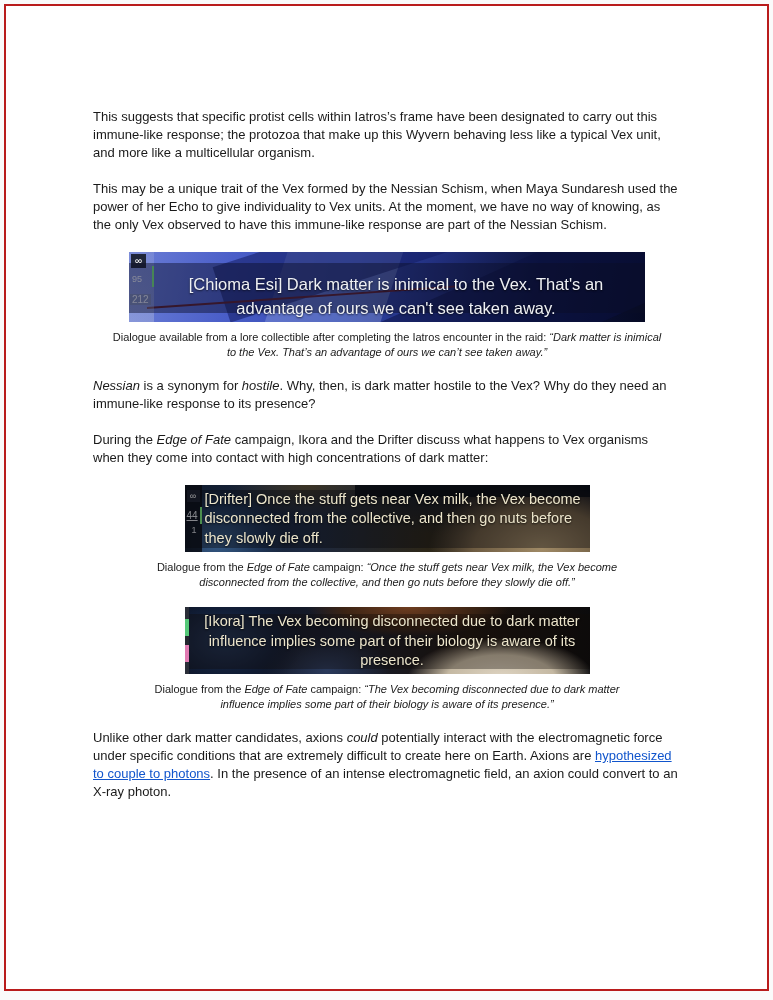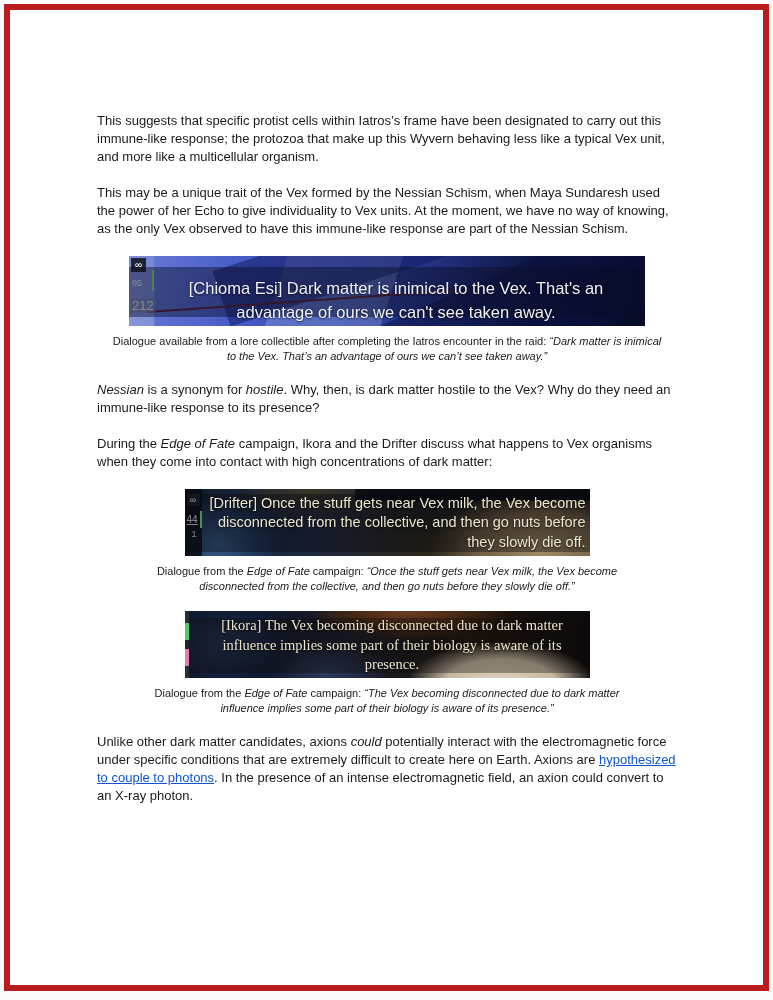--- a/index.html
+++ b/index.html
@@ -8,21 +8,21 @@
     background: #fafafa;
     font-family: "Liberation Sans", sans-serif;
     color: #1a1a1a;
     position: relative;
   }
   .page {
     position: absolute;
     left: 4px; top: 4px;
     width: 765px; height: 987px;
     background: #ffffff;
-    border: 6px solid #b91c1c;
+    border: 2px solid #b91c1c;
     overflow: hidden;
   }
   .content {
     padding: 102px 86px 0 87px;
     width: 100%;
   }
   p.body-text {
     font-size: 13px;
     line-height: 18px;
     margin: 0 0 18px 0;
@@ -73,42 +73,42 @@
     font-size: 16.5px; line-height: 24px; text-align:center;
     color:#eef0f4; text-shadow: 0 1px 2px rgba(0,0,0,0.65);
   }
   .hud1 { position:absolute; left:0; top:0; width:25px; height:100%;
     background: linear-gradient(rgba(205,212,226,0.18), rgba(205,212,226,0.32)); }
   .hud-inf1 { position:absolute; left:2px; top:2px; width:15px; height:14px;
     background: rgba(24,29,44,0.92); color:#ffffff; font-size:10px;
     line-height:14px; text-align:center; }
   .hud1-n1 { position:absolute; left:3px; top:22px; font-size:9px;
     color: rgba(242,245,250,0.92); }
-  .hud1-n2 { position:absolute; left:1px; top:42px; font-size:13px; padding:0 2px;
+  .hud1-n2 { position:absolute; left:1px; top:42px; font-size:10px; padding:0 2px;
     color: rgba(242,245,250,0.88); background: rgba(118,128,150,0.45); }
   .hud1-tick { position:absolute; left:23px; top:14px; width:2px; height:21px;
     background:#79e87c; }
 
   
   .shot2 {
     width: 405px; height: 67px;
     background:
       radial-gradient(ellipse 90px 70px at 8% 85%, #355a85 0%, #1d3252 50%, rgba(0,0,0,0) 75%),
       radial-gradient(ellipse 120px 50px at 30% 0%, #3c3424 0%, rgba(0,0,0,0) 65%),
       radial-gradient(ellipse 150px 90px at 88% 95%, #a08a66 0%, #6e5c42 45%, rgba(0,0,0,0) 75%),
       radial-gradient(ellipse 100px 60px at 60% 10%, #151a24 0%, rgba(0,0,0,0) 70%),
       linear-gradient(95deg, #101c2e 0%, #1c2840 30%, #2c2618 60%, #141016 85%, #0a0c14 100%);
   }
   .s2-topband { position:absolute; top:0; right:0; width:58%; height:12px;
     background: rgba(6,9,15,0.85); }
   .sub-band2 { position:absolute; left:0; right:0; top:5px; bottom:4px;
     background: rgba(8,8,12,0.40); display:flex; align-items:center; }
   .sub2-text {
     width:100%; padding: 0 4px 0 20px;
-    font-size: 14.5px; line-height: 19.5px; text-align:right;
+    font-size: 14.5px; line-height: 19.5px; text-align:left;
     color:#ece5cb; text-shadow: 0 1px 2px rgba(0,0,0,0.7);
   }
   .hud2 { position:absolute; left:0; top:0; width:17px; height:100%;
     background: rgba(8,10,16,0.82); }
   .hud-inf2 { position:absolute; left:2px; top:5px; width:13px; height:12px;
     background: rgba(30,34,46,0.95); color:#ffffff; font-size:9px;
     line-height:12px; text-align:center; }
   .hud2-n1 { position:absolute; left:2px; top:25px; font-size:10px;
     color: rgba(240,242,246,0.9); text-decoration: underline; }
   .hud2-n2 { position:absolute; left:7px; top:40px; font-size:9px;
@@ -118,21 +118,20 @@
 
   
   .shot3 {
     width: 405px; height: 67px;
     background:
       radial-gradient(ellipse 130px 58px at 78% 108%, #e0d6c4 0%, #c4b8a2 42%, rgba(0,0,0,0) 72%),
       radial-gradient(ellipse 130px 38px at 55% 0%, #6e3d20 0%, #3c2414 50%, rgba(0,0,0,0) 78%),
       radial-gradient(ellipse 100px 70px at 10% 50%, #1e3050 0%, #101c34 50%, rgba(0,0,0,0) 78%),
       radial-gradient(ellipse 90px 50px at 35% 95%, #2a3a5c 0%, rgba(0,0,0,0) 70%),
       linear-gradient(100deg, #0c101c 0%, #161c2c 40%, #1c140e 70%, #0a0a0c 100%);
-    font-family: Liberation Serif, serif;
   }
   .s3-bar { position:absolute; left:0; top:0; width:4px; height:100%;
     background: linear-gradient(#2a2e38 0%, #2a2e38 18%, #55c878 18%, #55c878 44%,
       #23262e 44%, #23262e 57%, #e07ab2 57%, #e07ab2 82%, #2a2e38 82%, #2a2e38 100%); }
   .sub-band3 { position:absolute; left:4px; right:0; top:7px; bottom:5px;
     background: rgba(16,12,10,0.35); display:flex; align-items:center; }
   .sub3-text {
     width:100%; padding: 0 6px 0 12px;
     font-size: 14.5px; line-height: 19.5px; text-align:center;
     color:#ece5cb; text-shadow: 0 1px 2px rgba(0,0,0,0.7);

